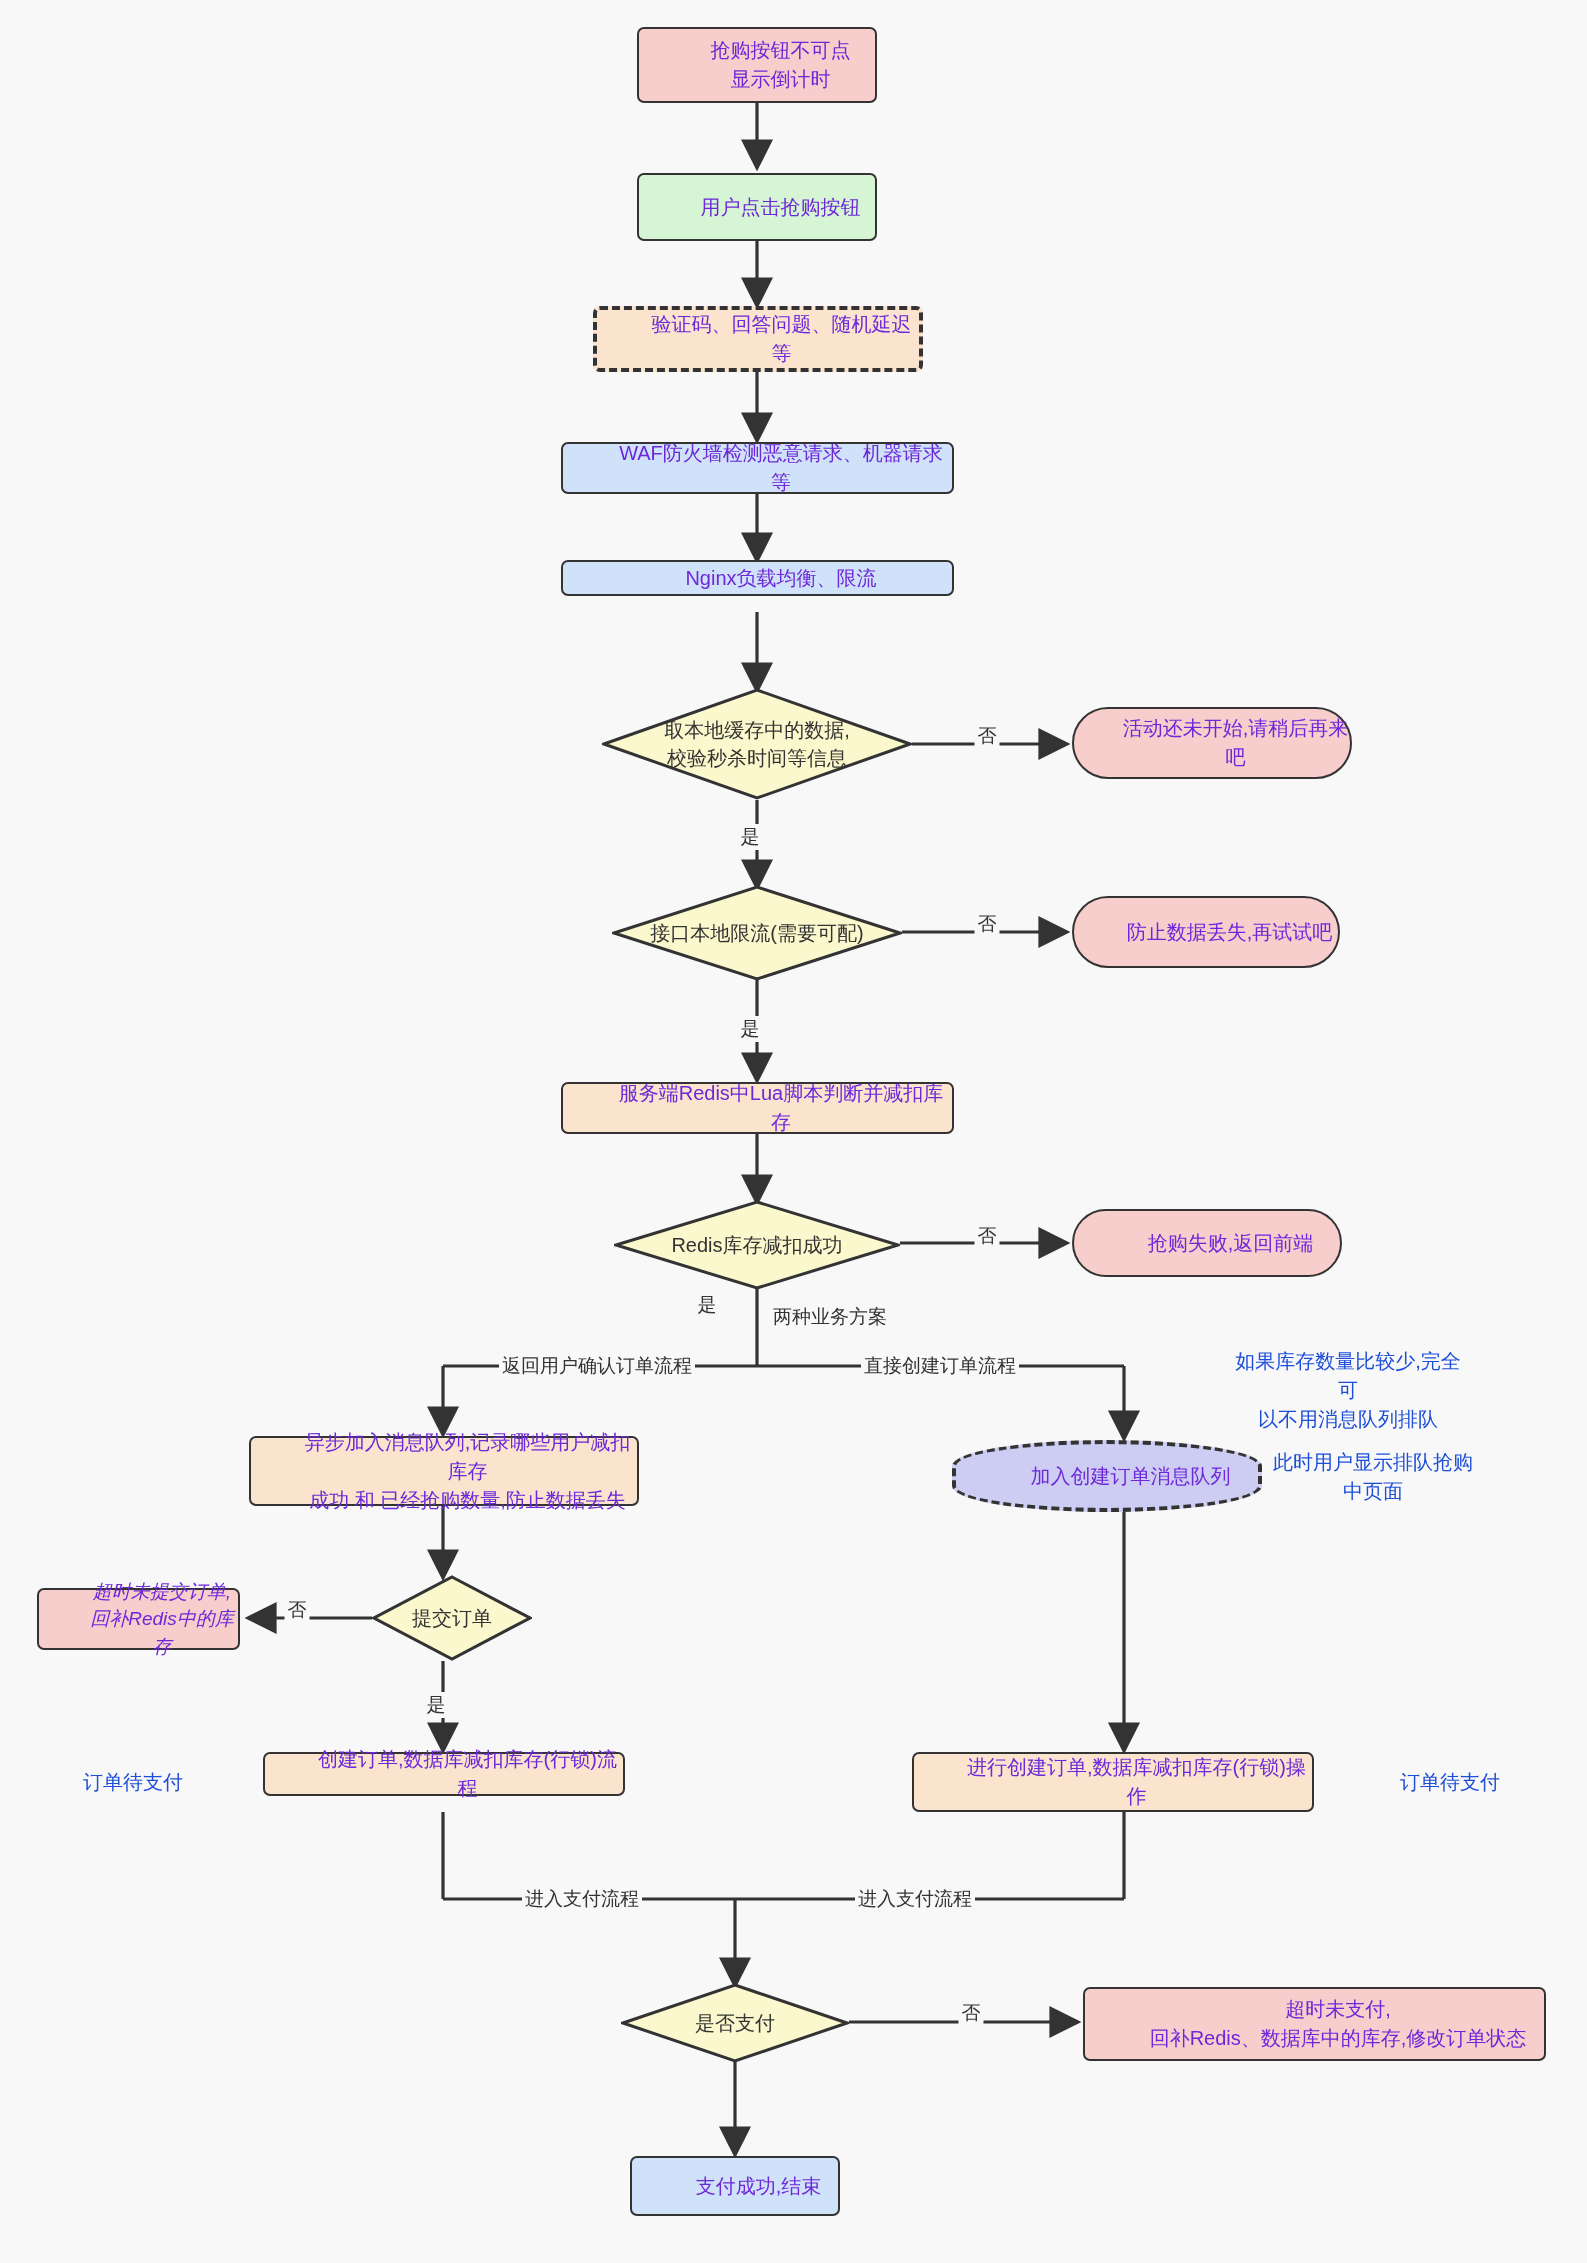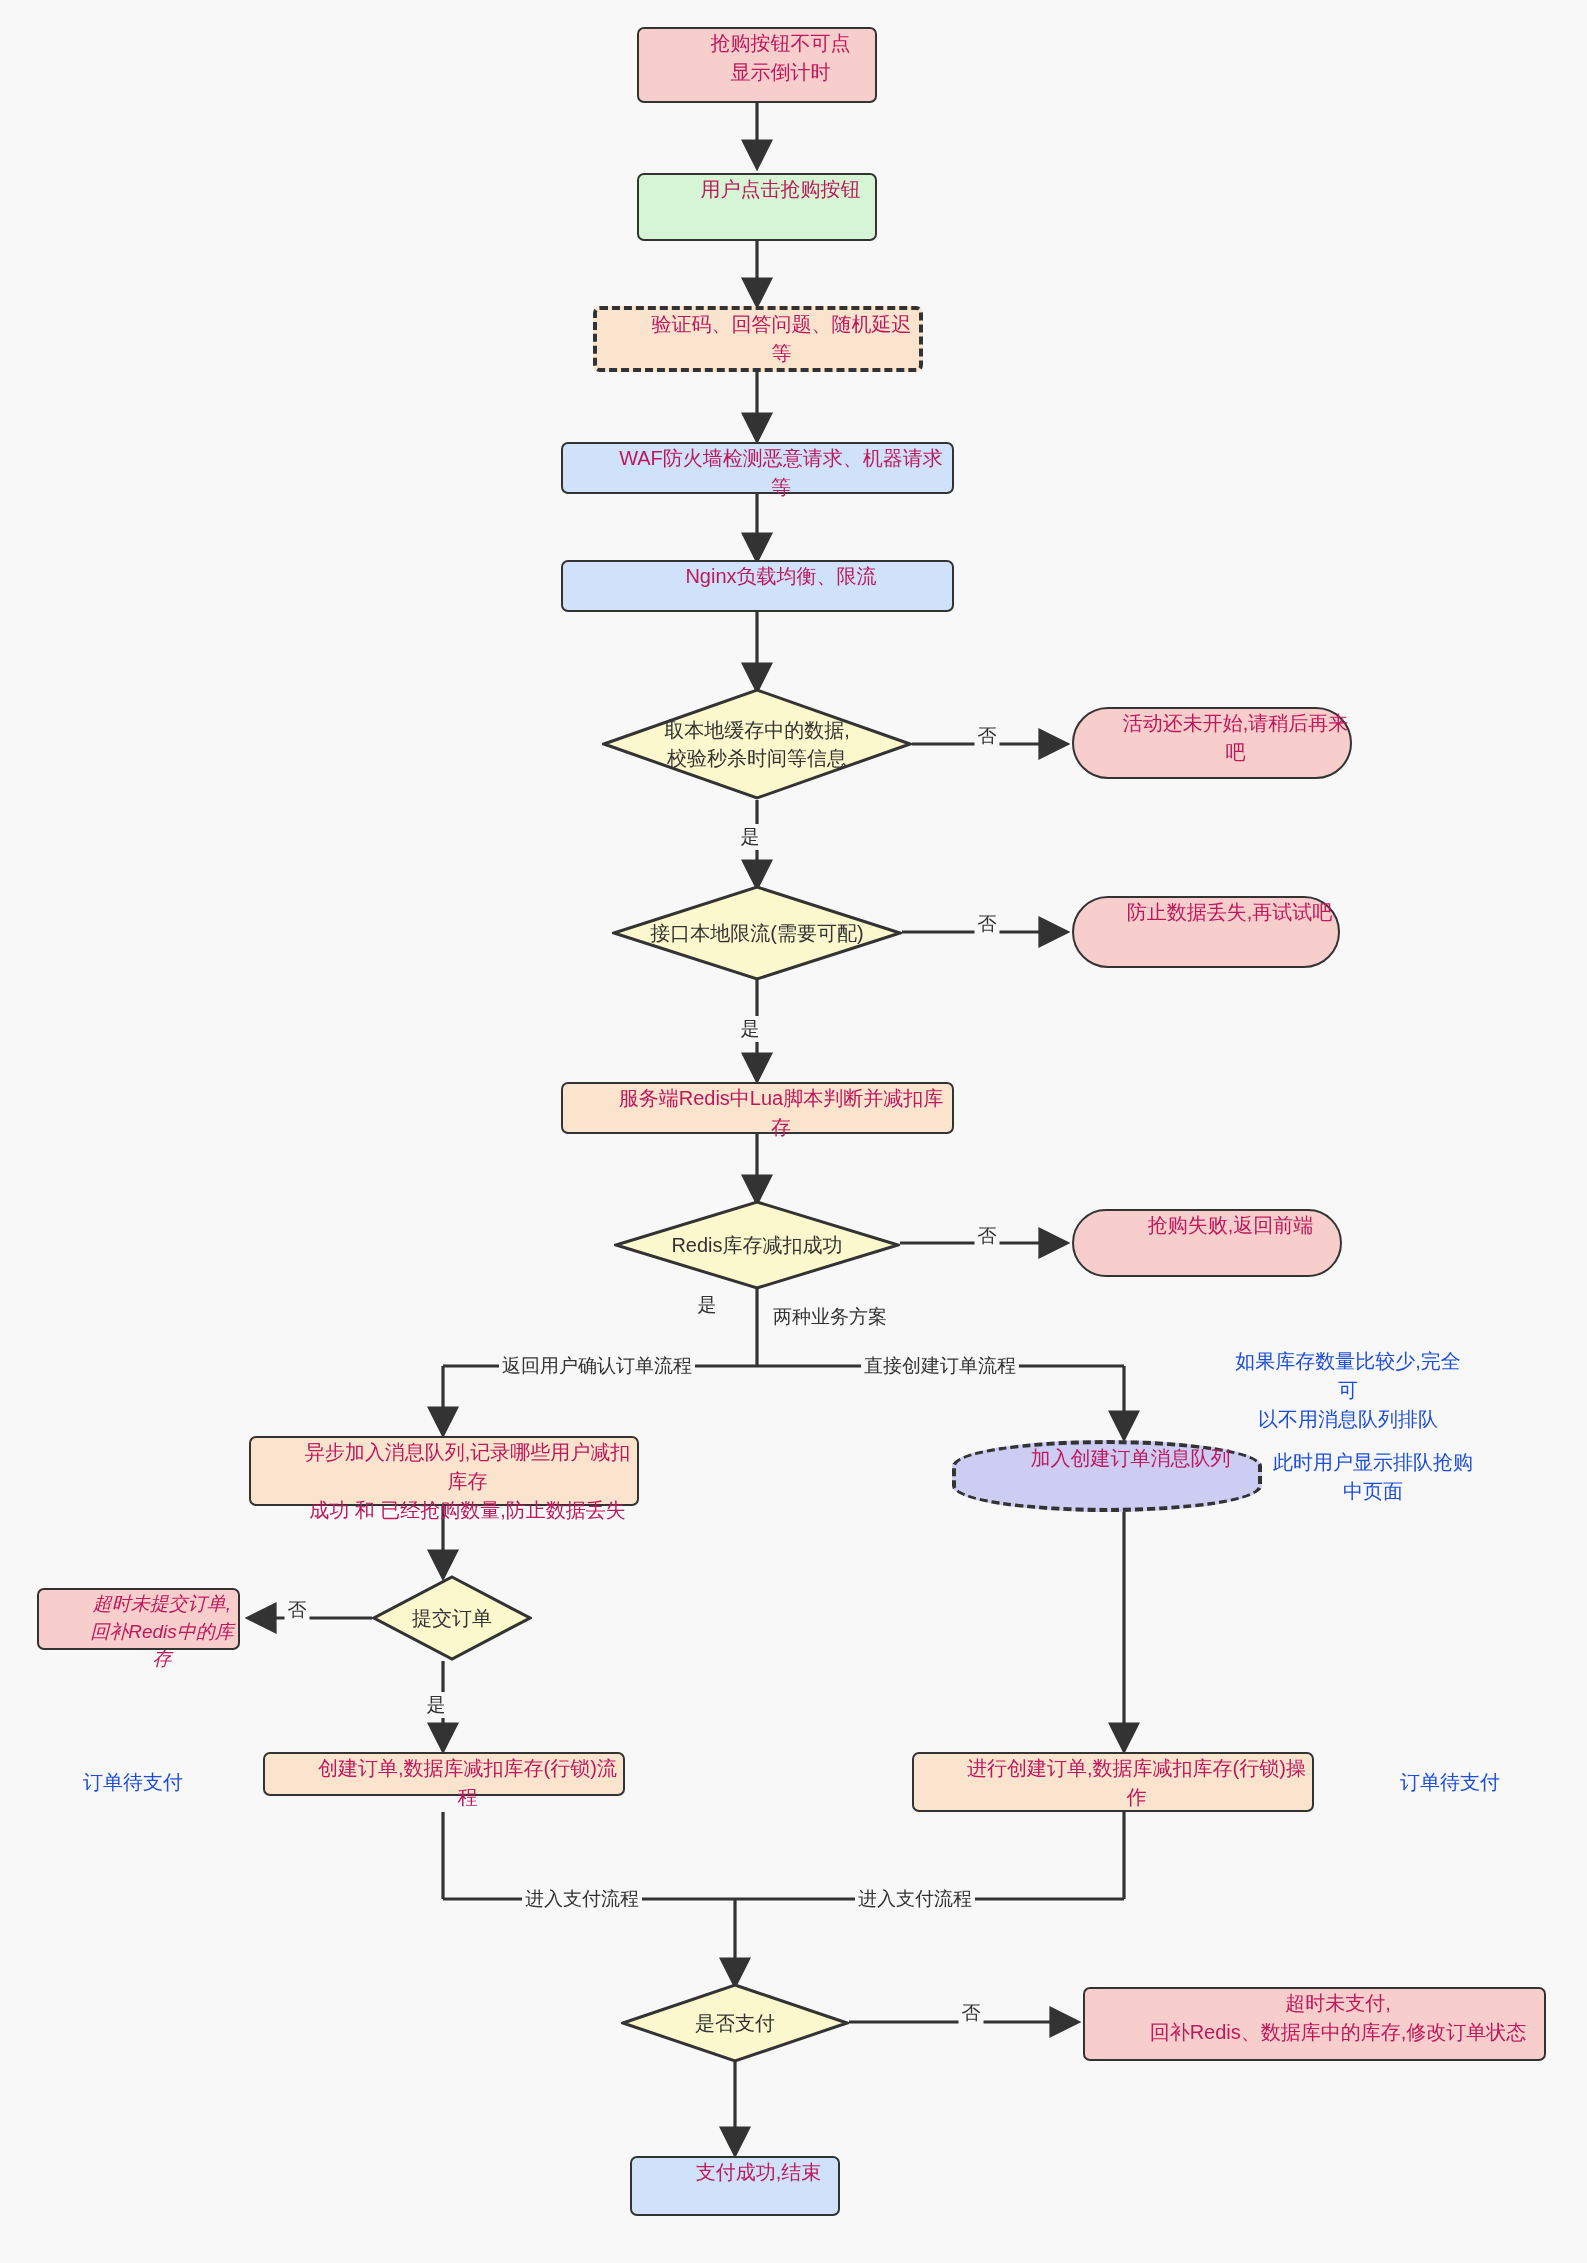--- a/index.html
+++ b/index.html
@@ -1,21 +1,21 @@
 <!DOCTYPE html>
 <html><head>
 <meta charset="utf-8">
 <style>
   html,body{margin:0;padding:0;background:#f8f8f8;}
   body{font-family:"Liberation Sans","DejaVu Sans",sans-serif;}
   #stage{position:relative;width:1587px;height:2263px;background:#f8f8f8;overflow:hidden;}
   svg#wires{position:absolute;left:0;top:0;width:1587px;height:2263px;pointer-events:none;}
 
-  .node{position:absolute;box-sizing:border-box;display:flex;justify-content:center;
-        text-align:center;line-height:1.45;color:#be185d;font-size:20px;white-space:pre-line;
+  .node{position:absolute;box-sizing:border-box;display:flex;align-items:center;justify-content:center;
+        text-align:center;line-height:1.45;color:#6d28d9;font-size:20px;white-space:pre-line;
         border:2.5px solid #333;padding-left:47px;}
   .rect{border-radius:7px;}
   .pink{background:#f8cecc;}
   .green{background:#d5f5d4;}
   .orange{background:#fae4ce;}
   .blue{background:#cfe2f9;}
   .stadium{border-radius:60px;background:#f8cecc;}
   .dashed{border-style:dashed;border-width:4px;}
   .cyl{background:#cdcdf4;border:4px dashed #333;border-radius:50%/26px;}
 
@@ -102,21 +102,21 @@
   </div>
 
   <div class="node rect orange dashed" style="left:593px;top:306px;width:330px;height:66px;">
     <span>验证码、回答问题、随机延迟等</span>
   </div>
 
   <div class="node rect blue" style="left:561px;top:442px;width:393px;height:52px;">
     <span>WAF防火墙检测恶意请求、机器请求等</span>
   </div>
 
-  <div class="node rect blue" style="left:561px;top:560px;width:393px;height:52px;">
+  <div class="node rect blue" style="left:561px;top:560px;width:393px;height:36px;">
     <span>Nginx负载均衡、限流</span>
   </div>
 
   <div class="diamond" style="left:602px;top:688px;width:310px;height:112px;">
     <svg width="310" height="112" viewBox="0 0 310 112">
       <polygon points="155,2 308,56 155,110 2,56" fill="#fbf8cd" stroke="#333" stroke-width="3"></polygon>
     </svg>
     <div class="dlabel">取本地缓存中的数据,
 校验秒杀时间等信息</div>
   </div>

